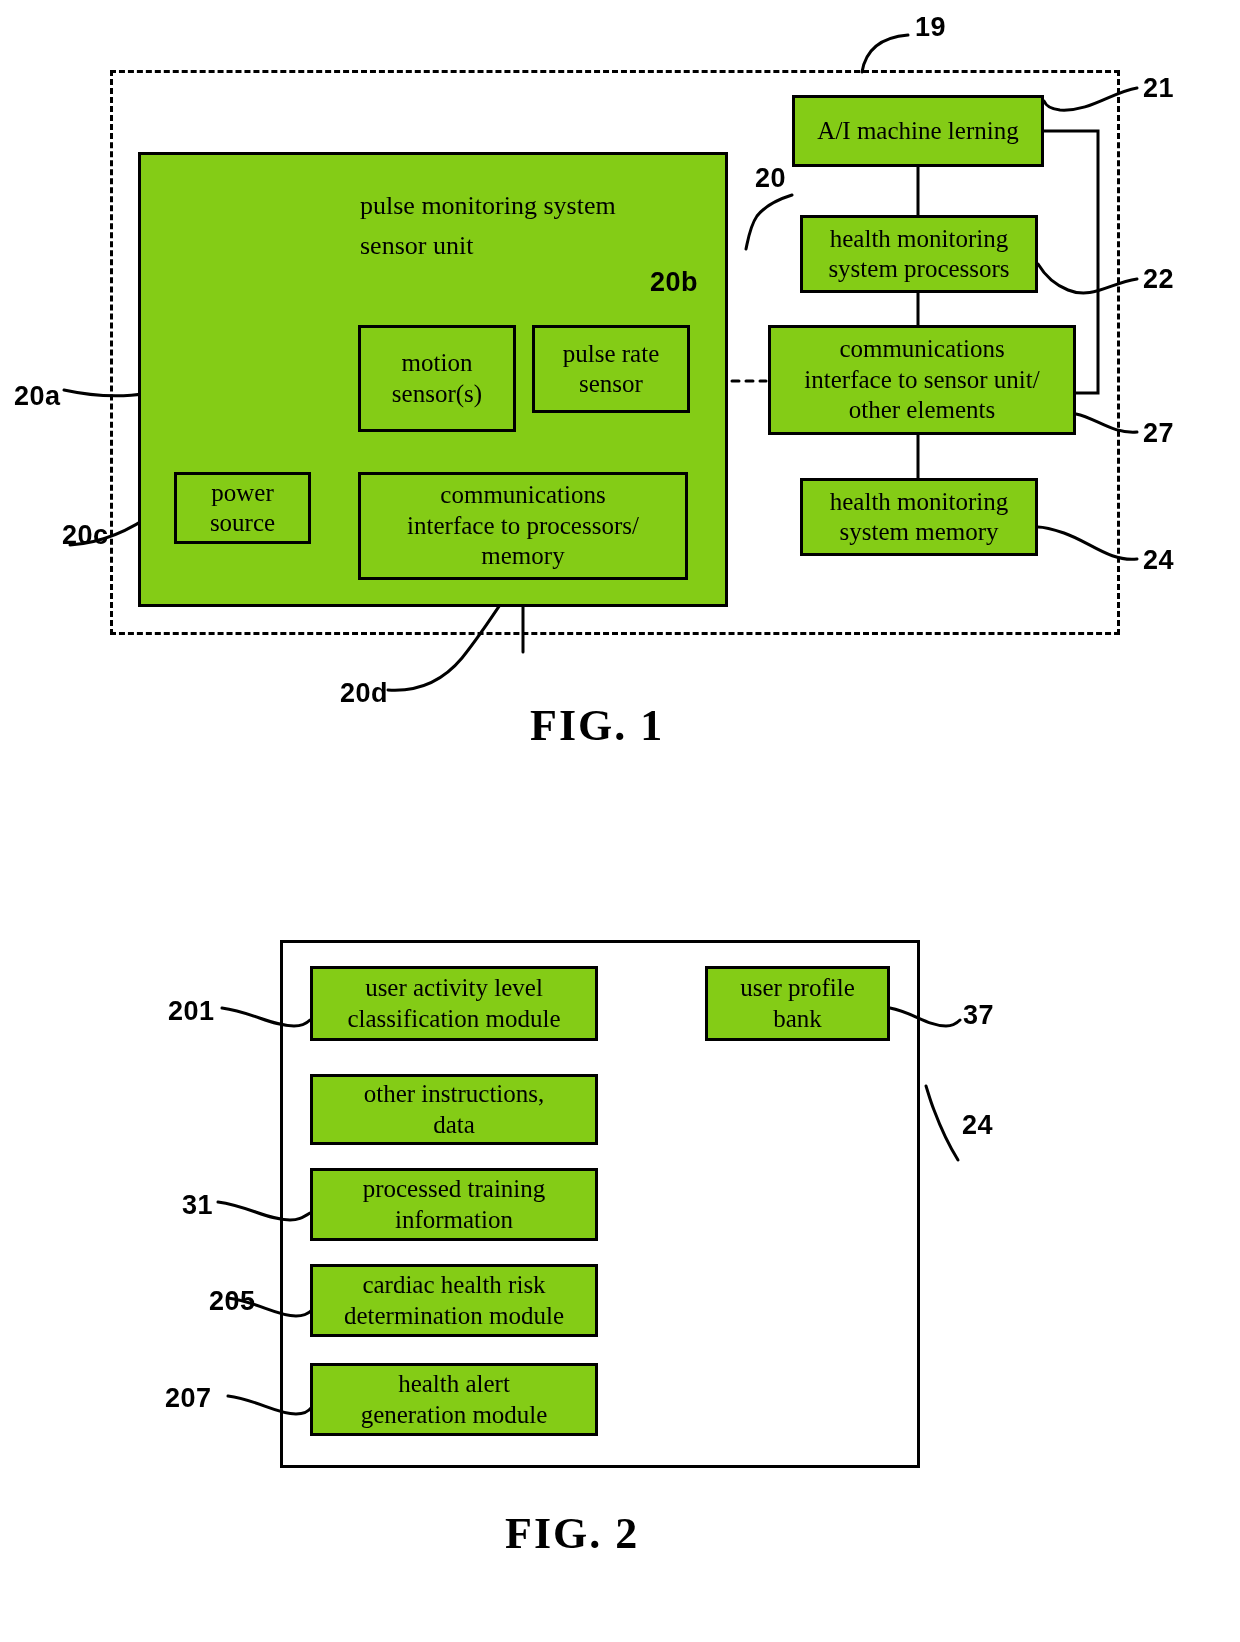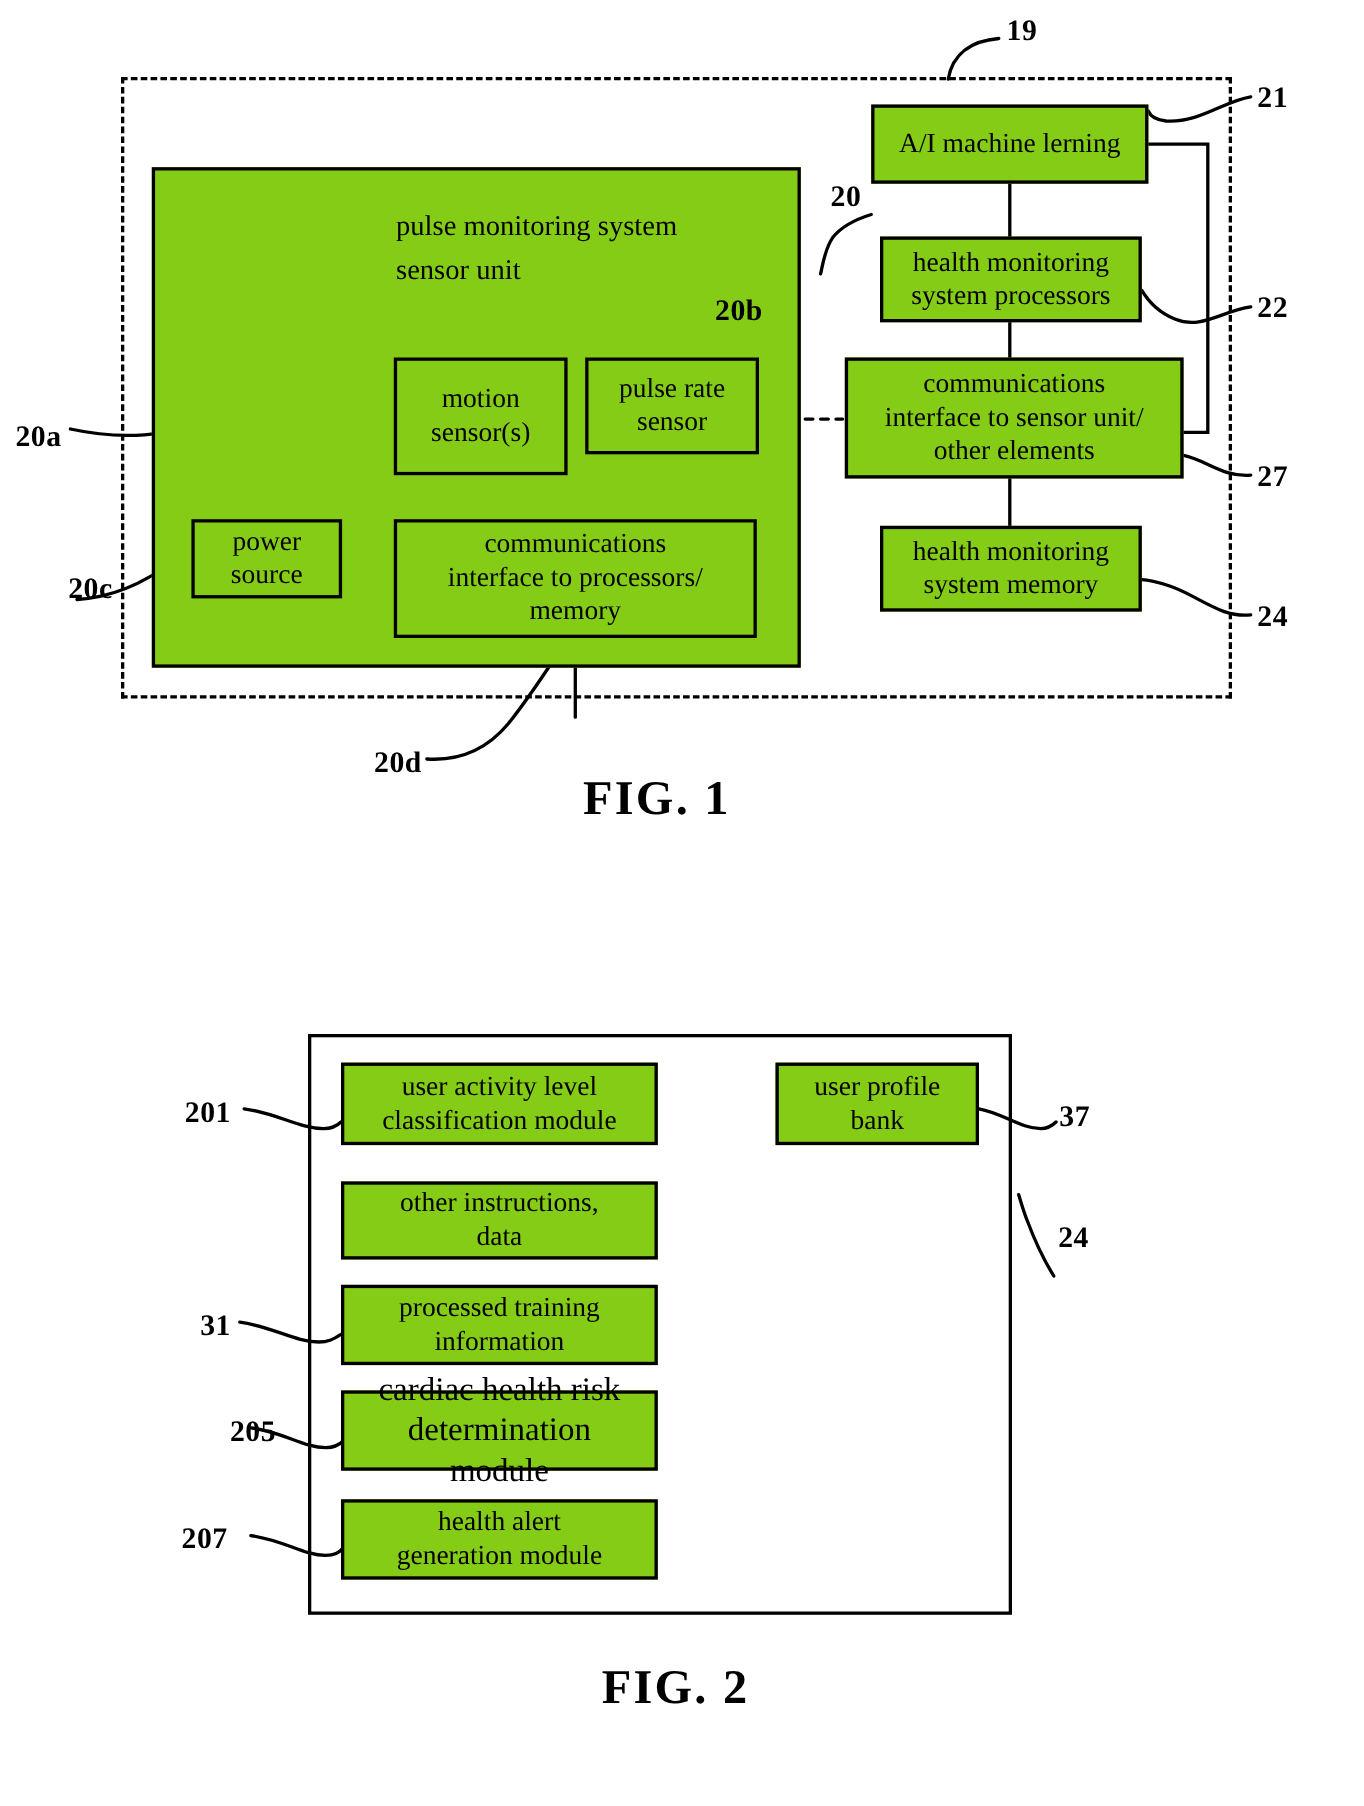--- a/index.html
+++ b/index.html
@@ -49,28 +49,28 @@
   #fig1-ai{left:792px;top:95px;width:252px;height:72px;font-size:25px;}
   #fig1-proc{left:800px;top:215px;width:238px;height:78px;font-size:25px;}
   #fig1-comms-if{left:768px;top:325px;width:308px;height:110px;font-size:25px;}
   #fig1-mem{left:800px;top:478px;width:238px;height:78px;font-size:25px;}
 
   
   #fig2-outer{left:280px;top:940px;width:640px;height:528px;border-style:solid;}
   #fig2-b0{left:310px;top:966px;width:288px;height:75px;font-size:25px;}
   #fig2-b1{left:310px;top:1074px;width:288px;height:71px;font-size:25px;}
   #fig2-b2{left:310px;top:1168px;width:288px;height:73px;font-size:25px;}
-  #fig2-b3{left:310px;top:1264px;width:288px;height:73px;font-size:30px;font-family:Liberation Serif, serif;}
+  #fig2-b3{left:310px;top:1264px;width:288px;height:73px;font-size:25px;font-family:Liberation Serif, serif;}
   #fig2-b4{left:310px;top:1363px;width:288px;height:73px;font-size:25px;}
   #fig2-profile{left:705px;top:966px;width:185px;height:75px;font-size:25px;}
 
   
   .ref{
     position:absolute;
-    font-family:Liberation Serif, serif;
+    font-family:Liberation Sans, sans-serif;
     font-weight:bold;
     font-size:27px;
     letter-spacing:0.5px;
     white-space:nowrap;
   }
 
   #ref19{left:915px;top:12px;}
   #ref21{left:1143px;top:73px;}
   #ref20{left:755px;top:163px;}
   #ref22{left:1143px;top:264px;}
@@ -91,21 +91,21 @@
   
   .caption{
     position:absolute;
     font-family:"Liberation Serif","DejaVu Serif",serif;
     font-weight:bold;
     font-size:44px;
     letter-spacing:2px;
     white-space:nowrap;
   }
   #cap1{left:530px;top:700px;}
-  #cap2{left:505px;top:1508px;margin-left:42px;}
+  #cap2{left:505px;top:1508px;}
 </style>
 </head>
 <body>
 
 <div class="sheet">
 
   <svg class="overlay" viewBox="0 0 1240 1642" xmlns="http://www.w3.org/2000/svg">
     <g fill="none" stroke="#000" stroke-width="3" stroke-linecap="round">
 
       <path d="M 918 167 L 918 215"></path>

